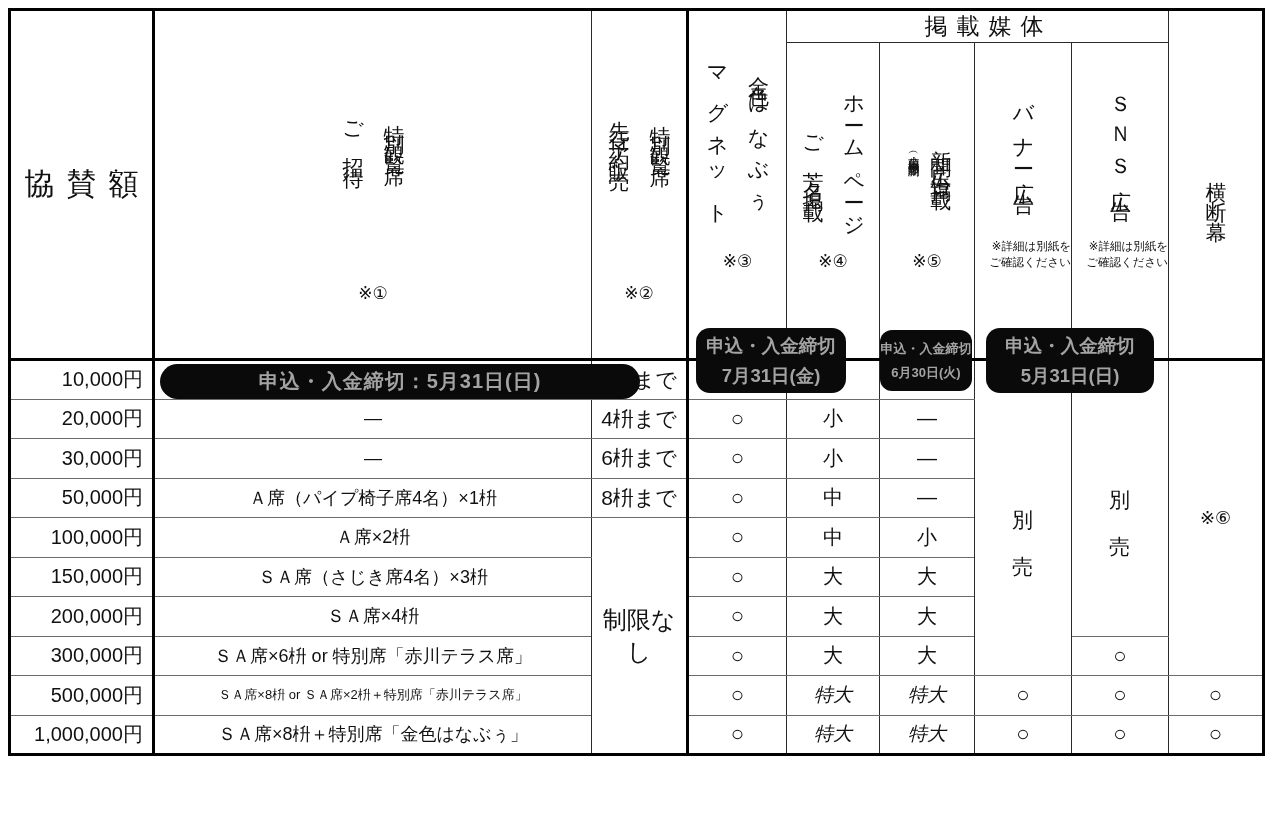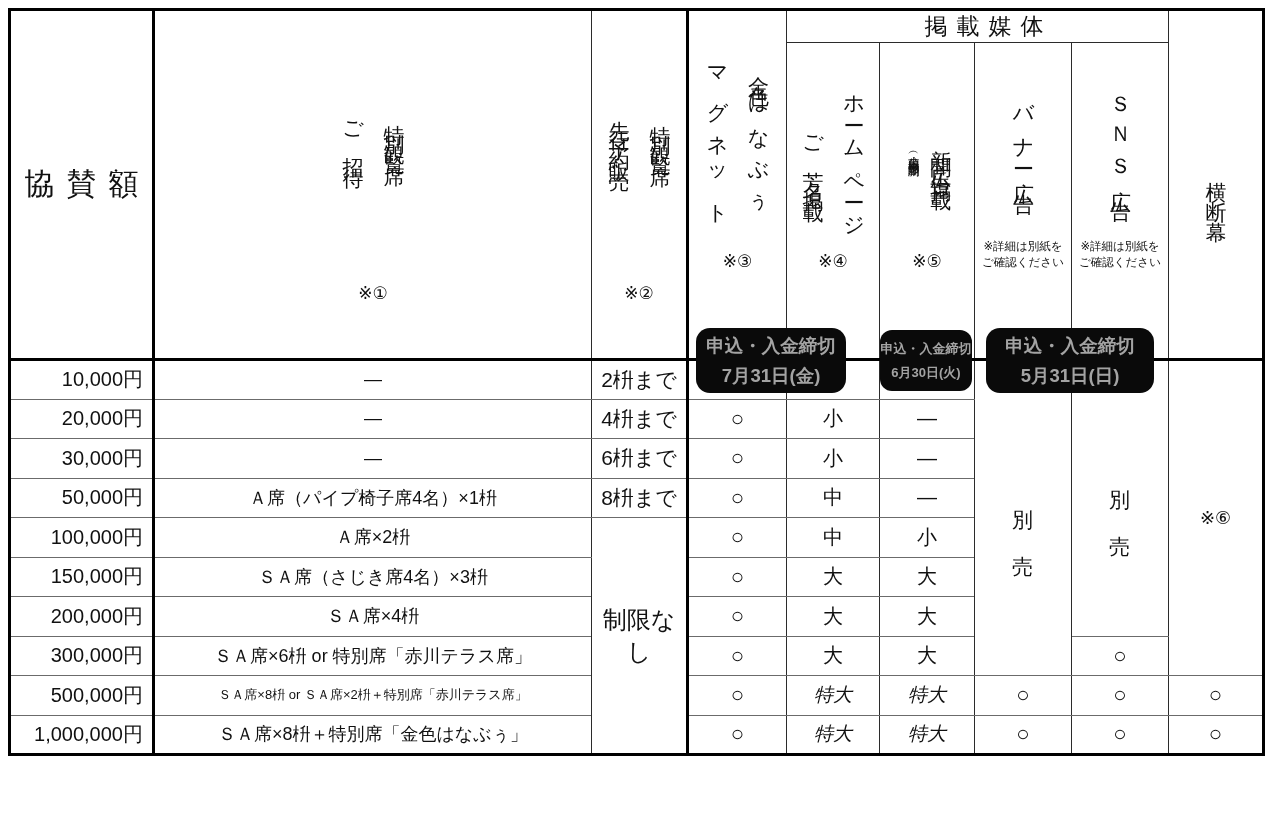--- a/index.html
+++ b/index.html
@@ -53,21 +53,21 @@
   .vtc { writing-mode:vertical-rl; text-align:center; }
   .vtc span { display:block; }
   .vt-main { font-size:21px; letter-spacing:8px; padding-top:8px; }
   .vt-sub  { font-size:11.5px; letter-spacing:1px; line-height:2.4; }
 
   .mark { position:absolute; left:0; right:0; text-align:center; font-size:17px; font-weight:500; }
   .mk-low  { bottom:54px; }
   .mk-high { bottom:86px; }
   .note {
     position:absolute; left:0; right:0; bottom:88px;
-    font-size:11.5px; line-height:1.4; white-space:pre-line; text-align:center; font-weight:500;
+    font-size:11.5px; line-height:1.4; white-space:pre-line; text-align:right; font-weight:500;
   }
 
   
   .pill {
     position:absolute; background:#0a0a0a; color:#a3a3a3; font-weight:bold;
     display:flex; align-items:center; justify-content:center; text-align:center;
     white-space:pre-line; z-index:3;
   }
   #pill-invite { left:152px; top:356px; width:480px; height:35px; border-radius:18px; font-size:20px; letter-spacing:1px; }
   #pill-web    { left:688px; top:320px; width:150px; height:65px; border-radius:14px; font-size:18.5px; line-height:1.6; }
@@ -258,20 +258,21 @@
           <td class="circ">○</td>
           <td class="size-xl">特大</td>
           <td class="size-xl">特大</td>
           <td class="circ">○</td>
           <td class="circ">○</td>
           <td class="circ">○</td>
         </tr>
       </tbody>
     </table>
 
+    <div class="pill" id="pill-invite">申込・入金締切：5月31日(日)</div>
     <div class="pill" id="pill-web">申込・入金締切
 7月31日(金)</div>
     <div class="pill" id="pill-news">申込・入金締切
 6月30日(火)</div>
     <div class="pill" id="pill-ad">申込・入金締切
 5月31日(日)</div>
 
   </div>
 </div>
 

